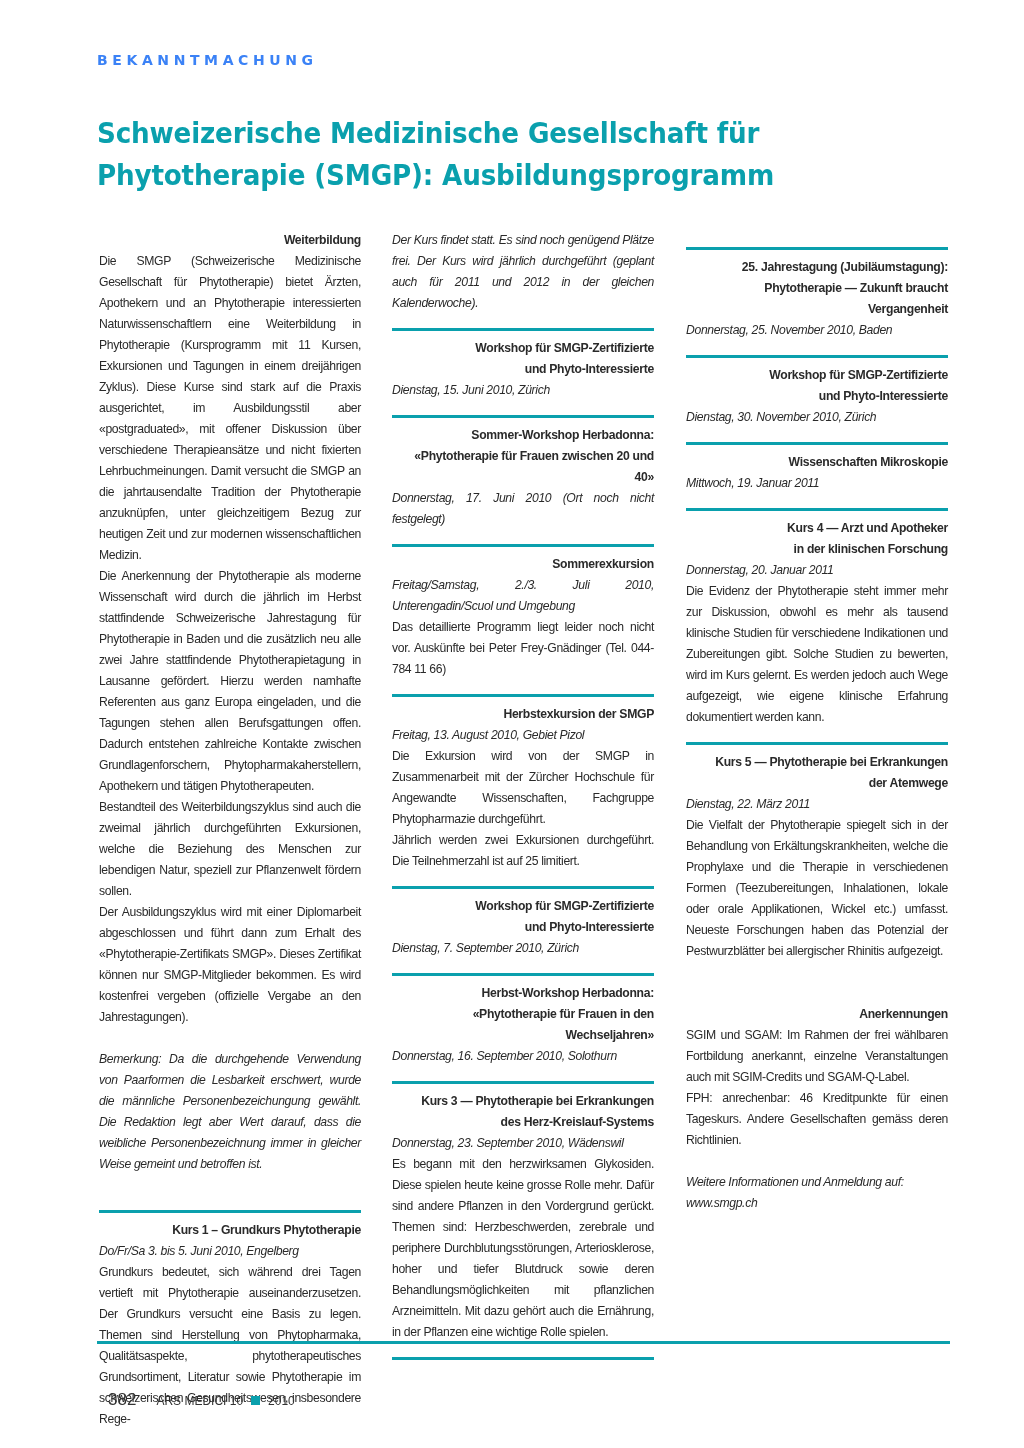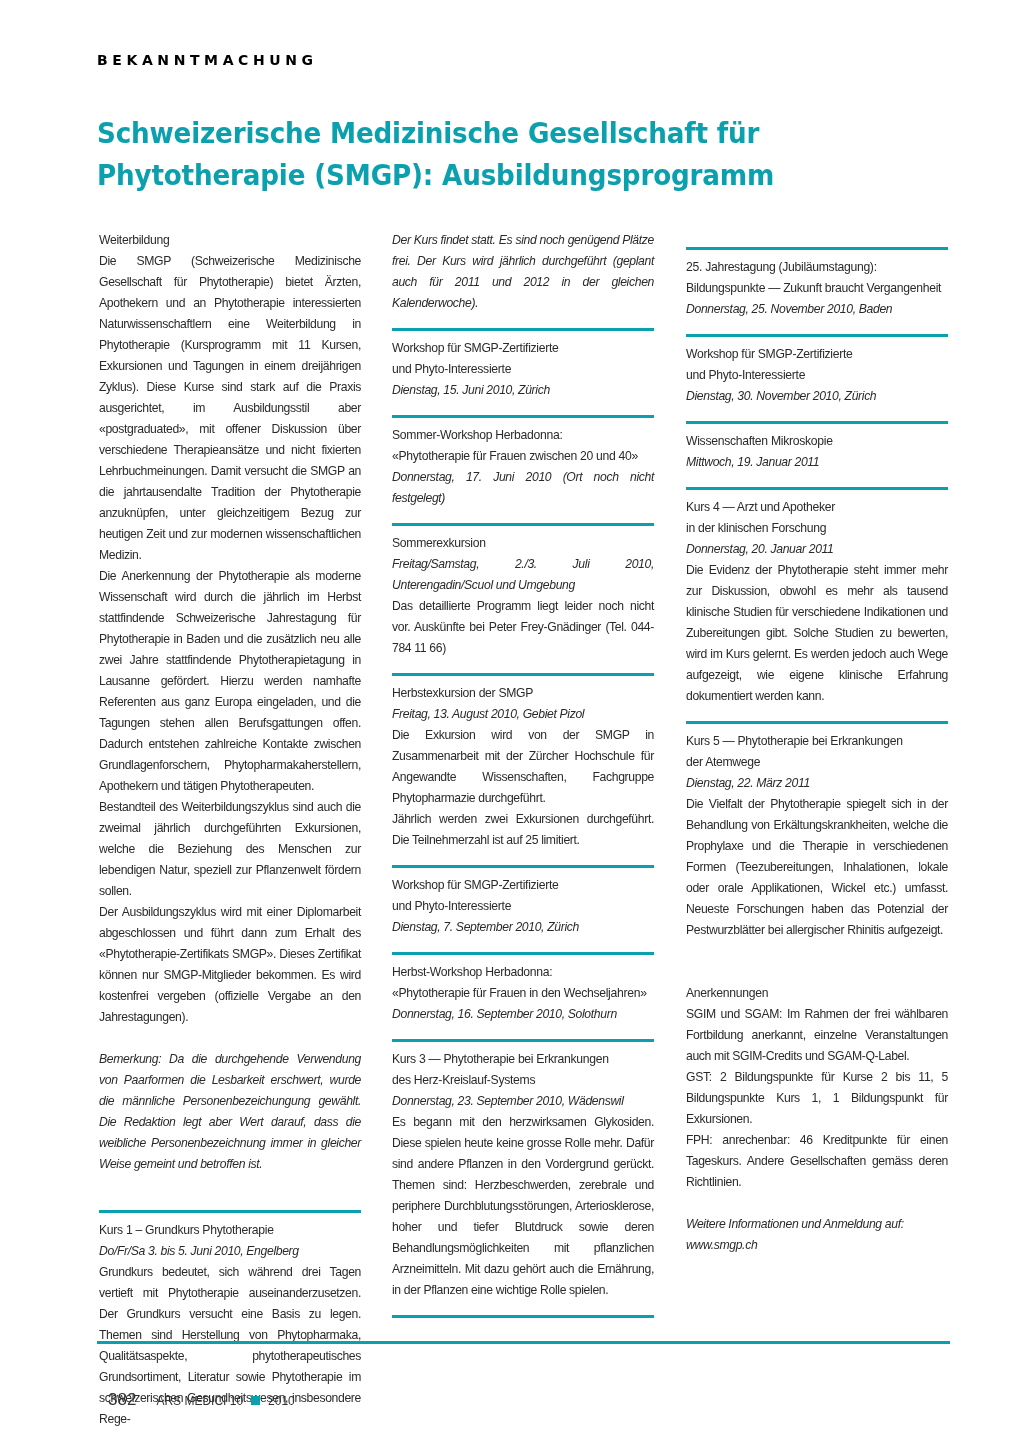--- a/index.html
+++ b/index.html
@@ -1,28 +1,28 @@
 <!DOCTYPE html>
 <html><head>
 <meta charset="utf-8">
 <style>
   html, body { margin: 0; padding: 0; background: #ffffff; }
   body { width: 1024px; height: 1448px; position: relative; overflow: hidden;
          font-family: "Liberation Sans Narrow", "Liberation Sans", sans-serif; color: #2a2a2a; }
   .kicker { position: absolute; left: 97px; top: 52px; font-size: 14px; font-weight: bold;
-            letter-spacing: 4.6px; color: #000000; font-family: "DejaVu Sans", sans-serif; }
+            letter-spacing: 4.6px; color: #3b82f6; font-family: "DejaVu Sans", sans-serif; }
   .title { position: absolute; left: 97px; top: 113px; width: 880px; margin: 0;
            font-family: "DejaVu Sans", sans-serif; font-weight: bold; font-size: 28.5px;
            line-height: 42px; color: #0aa0ad; letter-spacing: -0.2px; transform: scaleX(0.92); transform-origin: left top; }
   .col { position: absolute; top: 230px; width: 262px; font-size: 12.2px; line-height: 21px; }
   .col.c1 { left: 99px; }
   .col.c2 { left: 392px; top: 230px; }
   .col.c3 { left: 686px; top: 233px; }
   .col p { margin: 0; text-align: justify; letter-spacing: -0.35px; transform-origin: left; }
-  .col .h { font-weight: normal; letter-spacing: -0.3px; text-align: left; }
+  .col .h { font-weight: bold; letter-spacing: -0.3px; text-align: right; }
   .col .i { font-style: italic; }
   .rule { height: 3px; background: #0aa0ad; margin: 14px 0 7px 0; }
   .gap { height: 21px; }
   .bottom-rule { position: absolute; left: 97px; top: 1341px; width: 853px; height: 3px; background: #0aa0ad; }
   .footer { position: absolute; left: 108px; top: 1390px; font-size: 12px; color: #333;
             display: flex; align-items: baseline; gap: 8px; }
   .footer .page { font-size: 17px; margin-right: 12px; }
   .footer .sq { display: inline-block; width: 9px; height: 9px; background: #0aa0ad; }
 </style>
 </head>
@@ -97,21 +97,21 @@
         <div class="rule"></div>
       </div>
     </div>
 </div>
 
 <div class="col c3">
   <div id="col3-events">
       <div>
         <div class="rule"></div>
         <p class="h">25. Jahrestagung (Jubiläumstagung):</p>
-        <p class="h">Bildungspunkte — Zukunft braucht Vergangenheit</p>
+        <p class="h">Phytotherapie — Zukunft braucht Vergangenheit</p>
         <p class="i">Donnerstag, 25. November 2010, Baden</p>
       </div>
       <div>
         <div class="rule"></div>
         <p class="h">Workshop für SMGP-Zertifizierte</p>
         <p class="h">und Phyto-Interessierte</p>
         <p class="i">Dienstag, 30. November 2010, Zürich</p>
       </div>
       <div>
         <div class="rule"></div>
@@ -130,21 +130,20 @@
         <p class="h">Kurs 5 — Phytotherapie bei Erkrankungen</p>
         <p class="h">der Atemwege</p>
         <p class="i">Dienstag, 22. März 2011</p>
         <p>Die Vielfalt der Phytotherapie spiegelt sich in der Behandlung von Erkältungskrankheiten, welche die Prophylaxe und die Therapie in verschiedenen Formen (Teezubereitungen, Inhalationen, lokale oder orale Applikationen, Wickel etc.) umfasst. Neueste Forschungen haben das Potenzial der Pestwurzblätter bei allergischer Rhinitis aufgezeigt.</p>
       </div>
     </div>
   <div class="gap"></div>
   <div class="gap"></div>
   <p class="h">Anerkennungen</p>
   <p>SGIM und SGAM: Im Rahmen der frei wählbaren Fortbildung anerkannt, einzelne Veranstaltungen auch mit SGIM-Credits und SGAM-Q-Label.</p>
-  <p>GST: 2 Bildungspunkte für Kurse 2 bis 11, 5 Bildungspunkte Kurs 1, 1 Bildungspunkt für Exkursionen.</p>
   <p>FPH: anrechenbar: 46 Kreditpunkte für einen Tageskurs. Andere Gesellschaften gemäss deren Richtlinien.</p>
   <div class="gap"></div>
   <p class="i">Weitere Informationen und Anmeldung auf:</p>
   <p class="i">www.smgp.ch</p>
 </div>
 
 <div class="bottom-rule"></div>
 <div class="footer">
   <span class="page">382</span>
   <span>ARS MEDICI 10</span>

